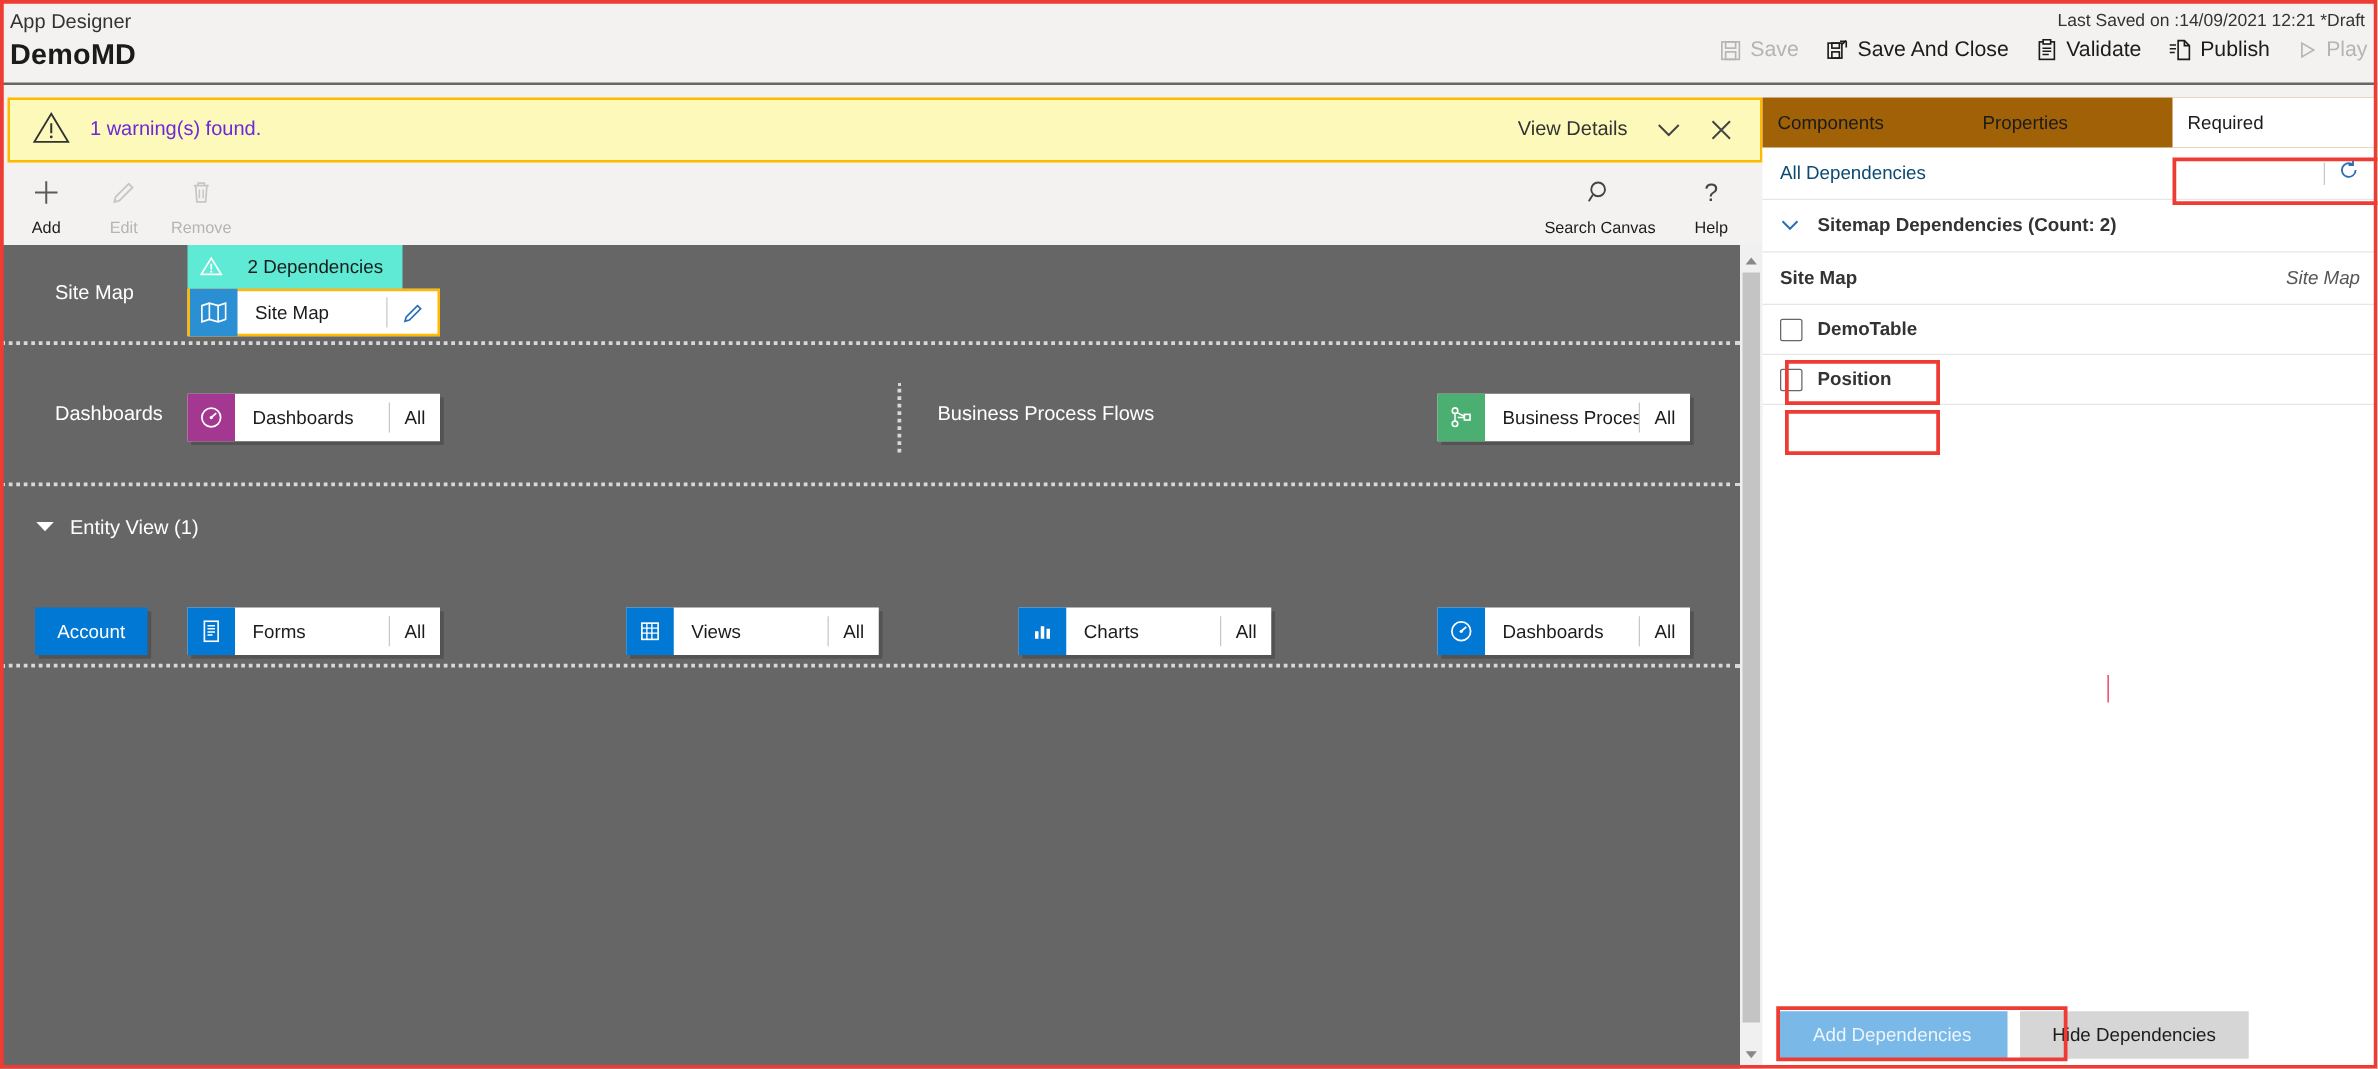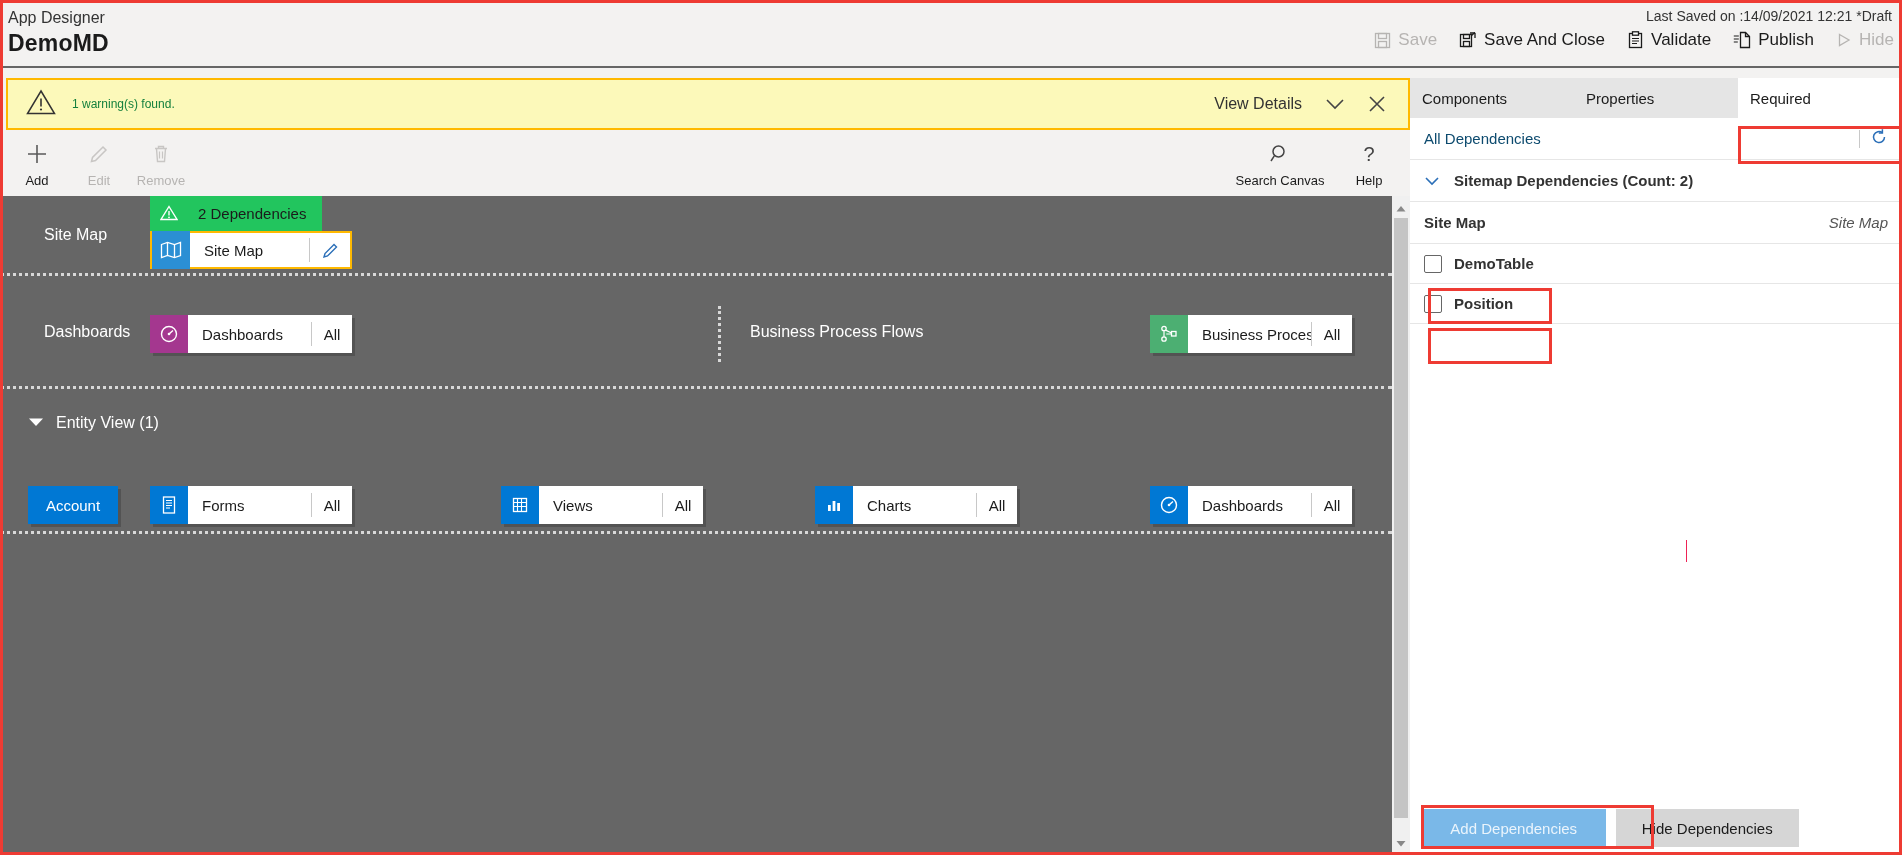--- a/index.html
+++ b/index.html
@@ -25,21 +25,21 @@
 
   .hdr-rule { position: absolute; left: 0; top: 66px; width: 1902px; height: 2px; background: #666; }
 
   
   .warnbar {
     position: absolute; left: 6px; top: 78px; width: 1404px; height: 52px;
     background: #fcf9ba; border: 2px solid #ffb900;
     display: flex; align-items: center;
   }
   .warn-icon { margin-left: 18px; margin-right: 16px; }
-  .warn-text { font-size: 12px; color: #15803d; }
+  .warn-text { font-size: 16px; color: #6d28d9; }
   .warn-actions { margin-left: auto; display: flex; align-items: center; gap: 22px; margin-right: 22px; justify-content: space-between; }
   .warn-link { font-size: 16px; color: #333; cursor: pointer; }
   .warn-ico-btn { cursor: pointer; display: flex; align-items: center; }
 
   
   .ribbon { position: absolute; left: 0; top: 132px; width: 1410px; height: 62px; background: #f3f2f1; }
   .ribbon-group { position: absolute; top: 6px; display: flex; }
   .rib-btn {
     width: 62px; display: flex; flex-direction: column; align-items: center; gap: 3px;
     cursor: pointer; padding-top: 4px;
@@ -69,42 +69,42 @@
     display: flex; align-items: center; cursor: pointer;
     box-shadow: 3px 3px 0 rgba(0,0,0,.18);
   }
   .tile-ico { width: 38px; height: 38px; flex: 0 0 38px; display: flex; align-items: center; justify-content: center; }
   .tile-name { flex: 1; padding-left: 14px; font-size: 15px; color: #1b1b1b; white-space: nowrap; overflow: hidden; }
   .tile-div { width: 1px; height: 24px; background: #c8c8c8; }
   .tile-all { width: 40px; text-align: center; font-size: 15px; color: #1b1b1b; }
   .tile-edit { width: 40px; display: flex; align-items: center; justify-content: center; }
 
   .dep-banner {
-    position: absolute; height: 36px; background: #22c55e; display: flex; align-items: center; cursor: pointer;
+    position: absolute; height: 36px; background: #5eead4; display: flex; align-items: center; cursor: pointer;
   }
   .dep-banner .db-ico { width: 38px; display: flex; align-items: center; justify-content: center; }
   .dep-banner .db-txt { font-size: 15px; color: #1b1b1b; padding-left: 10px; padding-right: 16px; white-space: nowrap; }
 
   .sitemap-tile { border: 2px solid #ffb900; box-shadow: none; }
 
   .dot-div-h { position: absolute; height: 0; border-top: 3px dotted #d8d8d8; }
   .dot-div-v { position: absolute; width: 0; border-left: 3px dotted #d8d8d8; }
 
   .section-head { position: absolute; display: flex; align-items: center; gap: 12px; cursor: pointer; }
   .section-head .sh-txt { font-size: 16px; color: #fff; }
 
   .entity-btn {
     position: absolute; height: 38px; background: #0078d4; color: #fff;
     display: flex; align-items: center; justify-content: center;
     font-size: 15px; cursor: pointer; box-shadow: 3px 3px 0 rgba(0,0,0,.18);
   }
 
   
   .panel { position: absolute; left: 1410px; top: 78px; width: 492px; height: 777px; background: #fff; }
-  .panel-tabs { display: flex; height: 40px; background: #e5e5e5; }
+  .panel-tabs { display: flex; height: 40px; background: #a16207; }
   .ptab { flex: 1; display: flex; align-items: center; padding-left: 12px; font-size: 15px; color: #1b1b1b; cursor: pointer; }
   .ptab.active { background: #fff; }
 
   .panel-subhead {
     height: 42px; display: flex; align-items: center; justify-content: space-between;
     padding: 0 14px 0 14px; border-bottom: 1px solid #e6e6e6;
   }
   .psub-txt { font-size: 15px; color: #0c4a6e; }
   .psub-right { display: flex; align-items: center; gap: 10px; }
   .psub-bar { width: 1px; height: 18px; background: #c8c8c8; }
@@ -192,21 +192,21 @@
         </span>
         <span>Publish</span>
       </div>
 
       <div class="cmd disabled">
         <span>
           <svg width="16" height="16" viewBox="0 0 16 16">
               <path d="M3.5 2.5 L13 8 L3.5 13.5 Z" fill="none" stroke="#b6b4b2" stroke-width="1.3"></path>
             </svg>
         </span>
-        <span>Hide</span>
+        <span>Play</span>
       </div>
     </div>
 
     <div class="hdr-rule"></div>
   </div>
 
   <div class="warnbar">
     <span class="warn-icon">
       <svg width="30" height="26" viewBox="0 0 30 26">
           <path d="M15 2 L28.5 24.5 H1.5 Z" fill="none" stroke="#333" stroke-width="1.5"></path>

